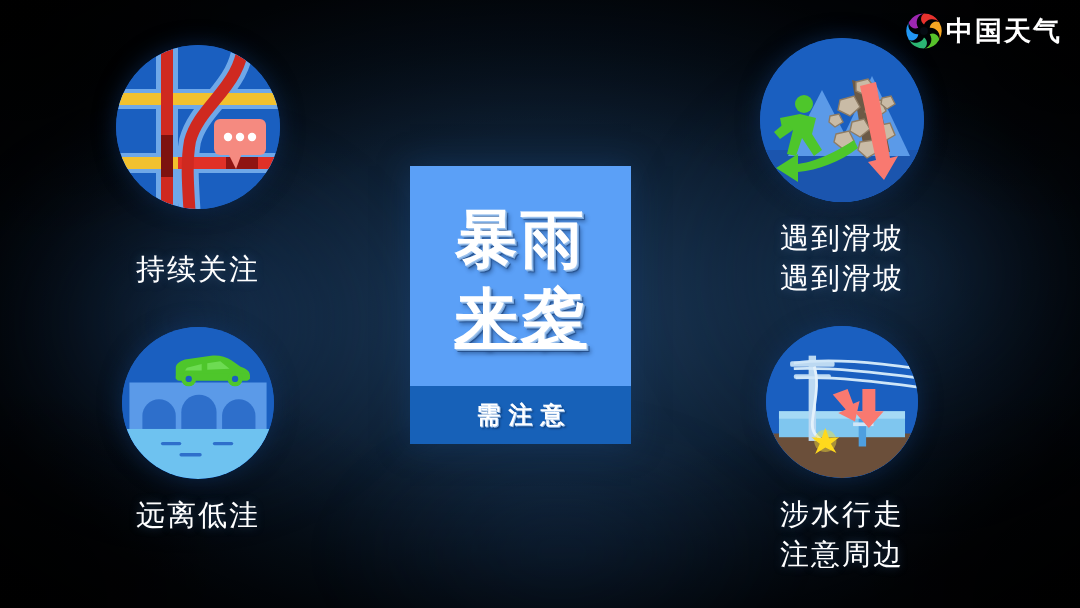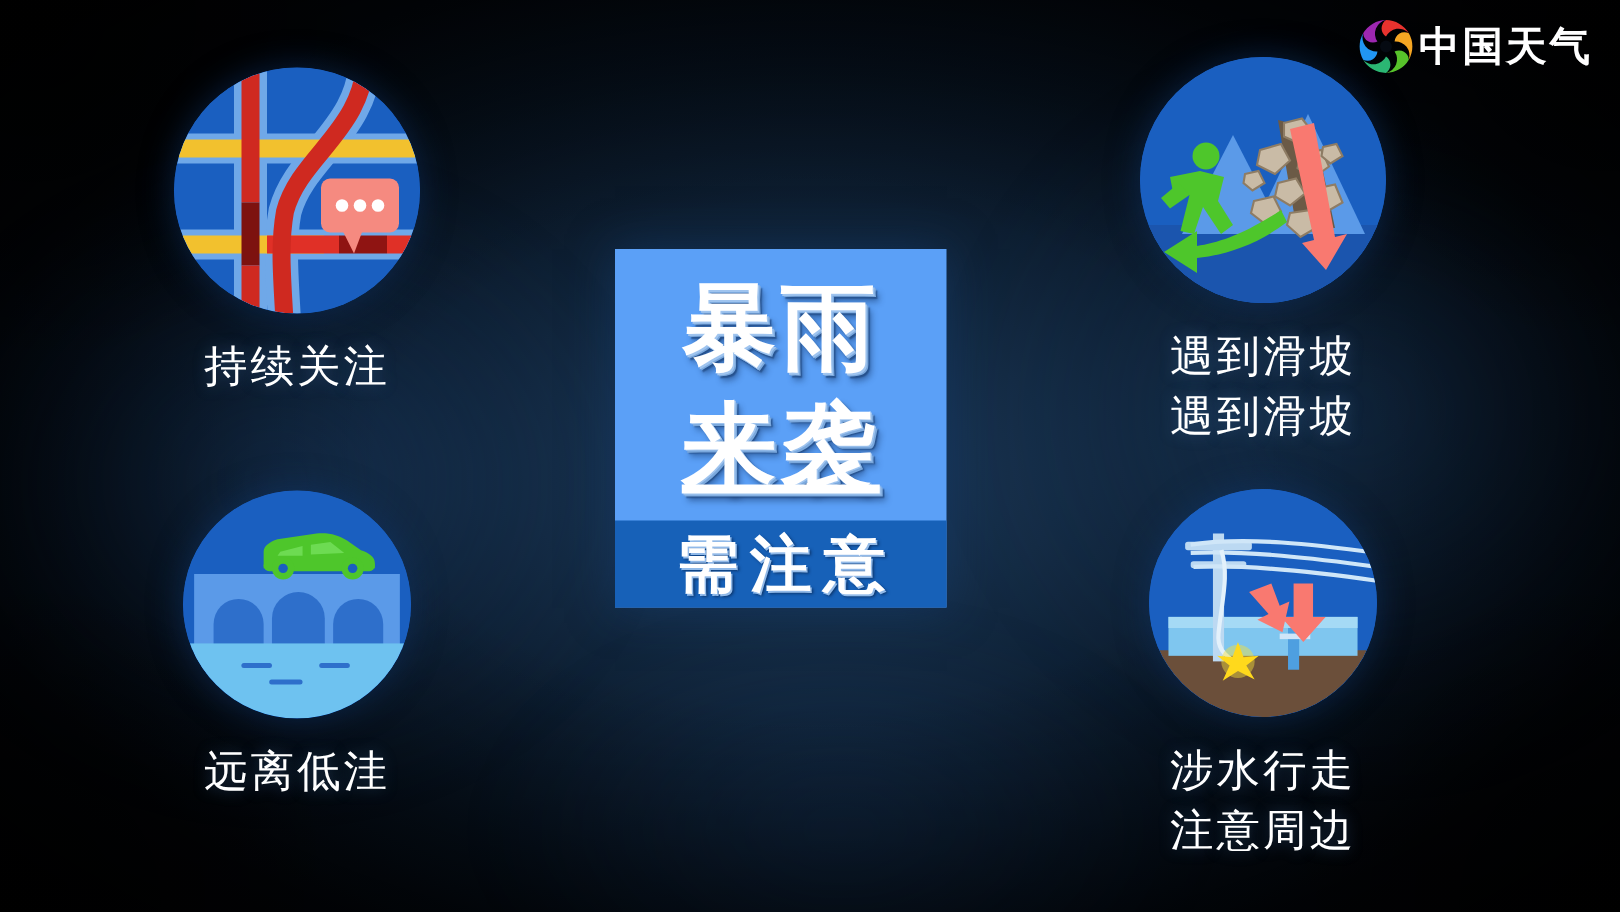--- a/index.html
+++ b/index.html
@@ -86,21 +86,21 @@
     font-weight: 600;
     white-space: nowrap;
   }
 
   
   .title-panel {
     position: absolute;
     left: 410px;
     top: 166px;
     width: 221px;
-    height: 239px;
+    height: 278px;
     background: #5ba0f7;
     z-index: 30;
     box-shadow: 0 0 28px rgba(20,60,110,0.55);
     display: flex;
     flex-direction: column;
   }
   .title-main {
     flex: 1 1 auto;
     display: flex;
     flex-direction: column;
@@ -123,41 +123,41 @@
   }
   .title-line.second { margin-top: 14px; text-decoration: underline; }
   .title-band {
     flex: 0 0 58px;
     background: #1761b8;
     display: flex;
     align-items: center;
     justify-content: center;
   }
   .title-sub {
-    font-size: 41px;
+    font-size: 24px;
     font-weight: 700;
     letter-spacing: 8px;
     color: #ffffff;
     text-indent: 8px;
     text-shadow:
        1px 1px 0 rgba(160,200,245,0.9),
        2px 2px 2px rgba(8,40,85,0.75);
     white-space: nowrap;
   }
 
   
   .tip {
     position: absolute;
     width: 240px;
     display: flex;
     flex-direction: column;
     align-items: center;
     z-index: 20;
   }
-  .tip-tl { left: 78px;  top: 45px; }
+  .tip-tl { left: 78px;  top: 45px; gap: 24px; }
   .tip-bl { left: 78px;  top: 327px; justify-content: space-between; }
   .tip-tr { left: 722px; top: 38px; justify-content: flex-end; }
   .tip-br { left: 722px; top: 326px; }
 
   .tip-circle {
     width: 164px;
     height: 164px;
     border-radius: 50%;
     background: #1a5fc0;
     overflow: hidden;

